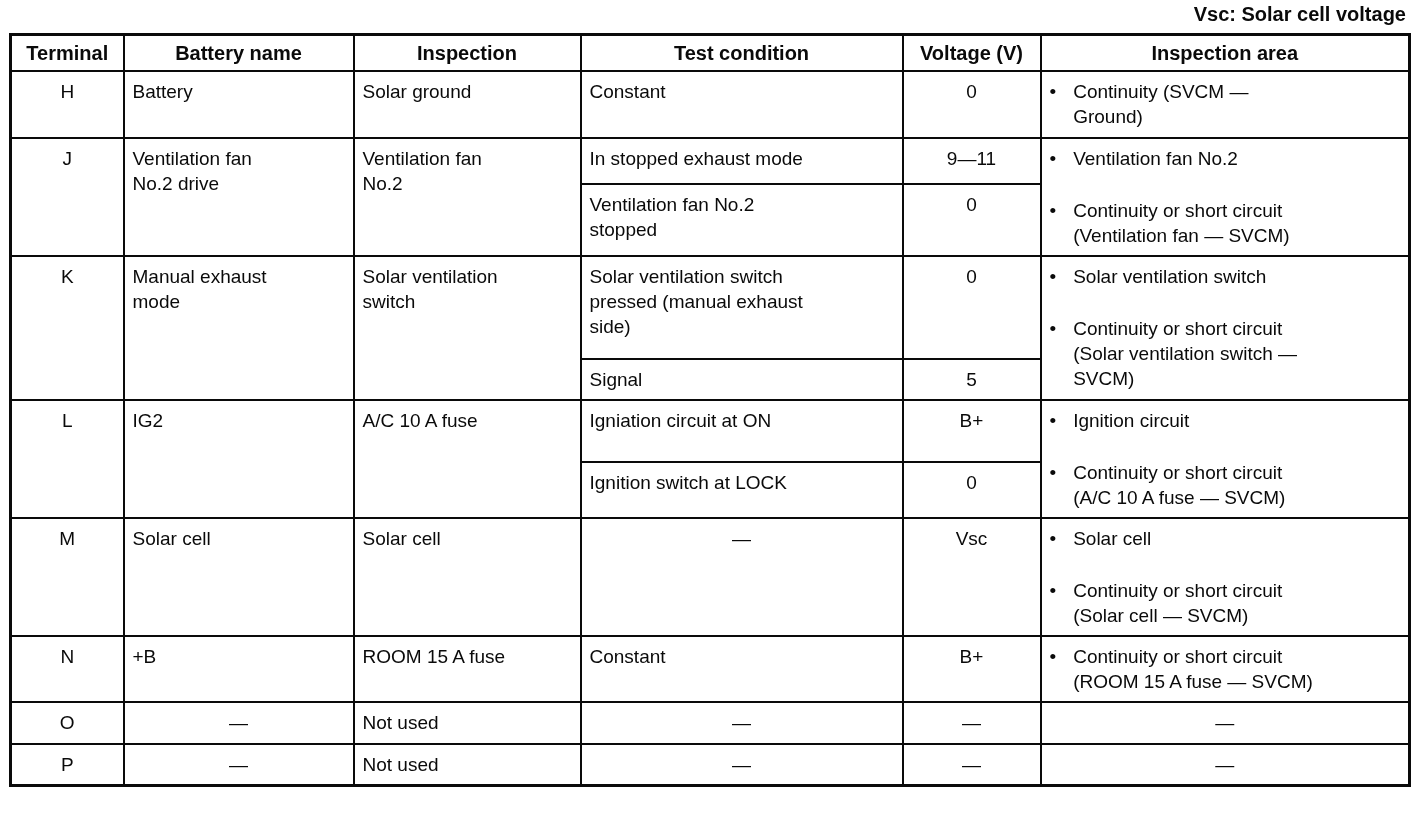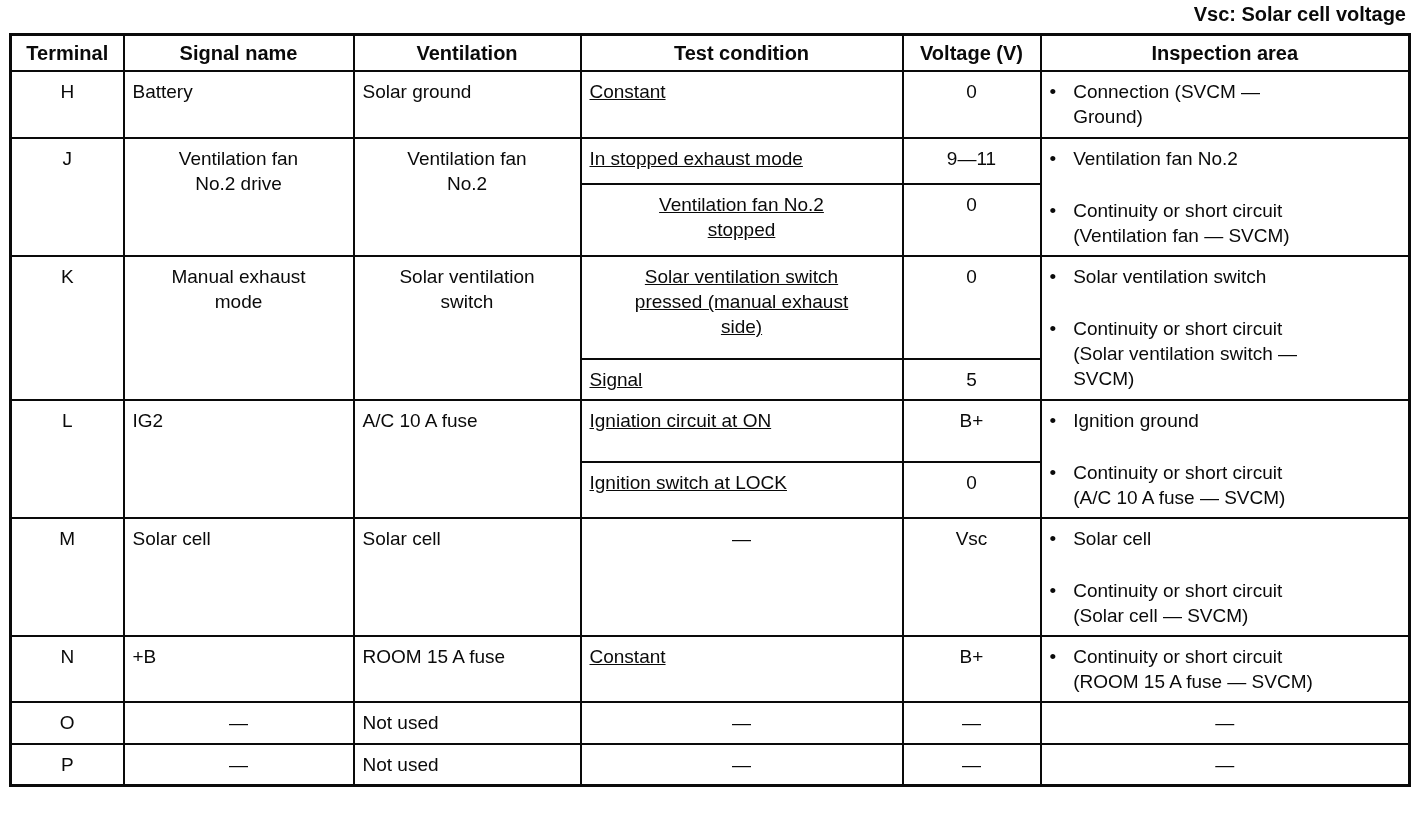--- a/index.html
+++ b/index.html
@@ -46,24 +46,24 @@
     overflow: hidden;
   }
   table.term-table th {
     font-weight: bold;
     font-size: 20px;
     text-align: center;
     vertical-align: middle;
     padding: 4px 4px;
     border-radius: 15px;
   }
-  .pre { white-space: pre-line; text-align: center; }
+  .pre { white-space: pre-line; }
   .c-terminal { text-align: center; }
   .c-voltage  { text-align: center; }
-  .c-test     { padding-left: 10px; text-decoration: underline; }
+  .c-test     { padding-left: 10px; }
   .dash-center { text-align: center; }
   
   .r-head { height: 36px; }
   .r-h  { height: 62px; }
   .r-j1 { height: 46px; }
   .r-j2 { height: 71px; }
   .r-k1 { height: 103px; }
   .r-k2 { height: 39px; }
   .r-l1 { height: 62px; }
   .r-l2 { height: 56px; }
@@ -103,37 +103,37 @@
       <col style="width:230px">
       <col style="width:227px">
       <col style="width:322px">
       <col style="width:138px">
       <col style="width:369px">
     </colgroup>
 
     <tbody>
         <tr class="r-head">
       <th>Terminal</th>
-      <th>Signal name</th>
-      <th>Ventilation</th>
+      <th>Battery name</th>
+      <th>Inspection</th>
       <th>Test condition</th>
       <th>Voltage (V)</th>
       <th>Inspection area</th>
     </tr>
 
     <tr class="r-h">
       <td class="c-terminal">H</td>
       <td>Battery</td>
       <td>Solar ground</td>
       <td class="c-test">Constant</td>
       <td class="c-voltage">0</td>
       <td class="insp-cell">
         <div class="bullet-item">
           <span class="bullet-glyph">•</span>
-          <span class="bullet-text">Connection (SVCM —
+          <span class="bullet-text">Continuity (SVCM —
 Ground)</span>
         </div>
       </td>
     </tr>
 
     <tr class="r-j1">
       <td class="c-terminal" rowspan="2">J</td>
       <td class="pre" rowspan="2">Ventilation fan
 No.2 drive</td>
       <td class="pre" rowspan="2">Ventilation fan
@@ -188,21 +188,21 @@
 
     <tr class="r-l1">
       <td class="c-terminal" rowspan="2">L</td>
       <td rowspan="2">IG2</td>
       <td rowspan="2">A/C 10 A fuse</td>
       <td class="c-test">Igniation circuit at ON</td>
       <td class="c-voltage">B+</td>
       <td class="insp-cell" rowspan="2">
         <div class="bullet-item">
           <span class="bullet-glyph">•</span>
-          <span class="bullet-text">Ignition ground</span>
+          <span class="bullet-text">Ignition circuit</span>
         </div>
         <div class="bullet-item">
           <span class="bullet-glyph">•</span>
           <span class="bullet-text">Continuity or short circuit
 (A/C 10 A fuse — SVCM)</span>
         </div>
       </td>
     </tr>
     <tr class="r-l2">
       <td class="c-test">Ignition switch at LOCK</td>

